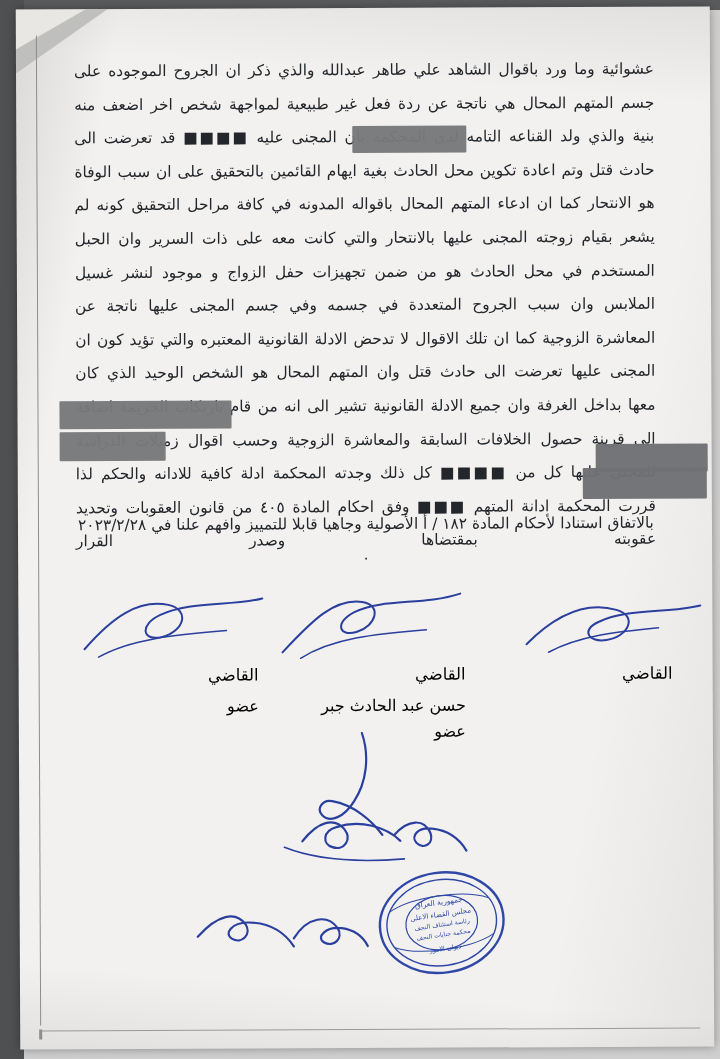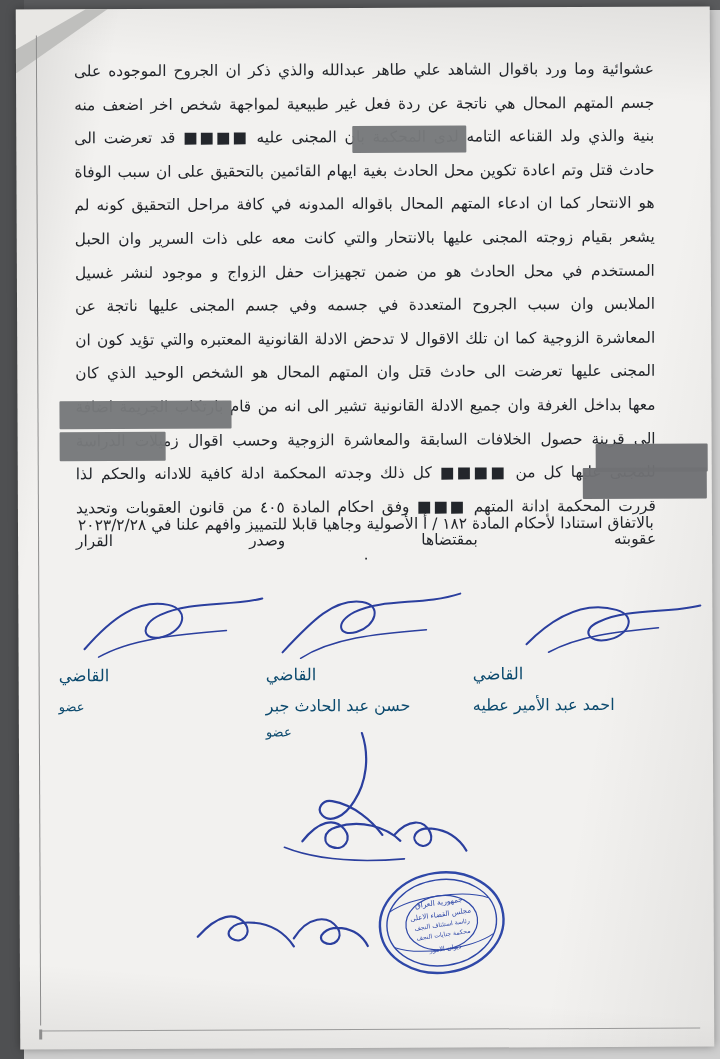--- a/index.html
+++ b/index.html
@@ -146,35 +146,35 @@
     top: 655px;
     left: 40px;
     right: 40px;
     display: flex;
     flex-direction: row-reverse;
     justify-content: space-between;
     direction: rtl;
   }
   .sig-col {
     width: 200px;
-    text-align: left;
-    font-family: "DejaVu Sans", sans-serif;
-    color: #0c4a6e;
+    text-align: right;
+    font-family: "DejaVu Sans", sans-serif;
+    color: #000000;
   }
   .sig-title {
     font-size: 16.5px;
     line-height: 24px;
     margin-bottom: 6px;
   }
   .sig-name {
     font-size: 16px;
     line-height: 26px;
   }
   .sig-role {
-    font-size: 13px;
+    font-size: 16px;
     line-height: 26px;
   }
 
   .scribble {
     position: absolute;
     pointer-events: none;
   }
 
   .stamp {
     position: absolute;
@@ -237,21 +237,20 @@
       </div>
 
       <div class="sig-col">
         <div class="sig-title">القاضي</div>
         <div class="sig-name">حسن عبد الحادث جبر</div>
         <div class="sig-role">عضو</div>
       </div>
 
       <div class="sig-col">
         <div class="sig-title">القاضي</div>
-        <div class="sig-name">احمد عبد الأمير عطيه</div>
       </div>
 
     </div>
 
     <svg class="scribble" style="left:255px; top:715px; width:220px; height:150px;" viewBox="0 0 220 150">
       <path d="M88 10 C96 34, 92 60, 80 78 C70 94, 56 100, 48 92 C42 86, 48 76, 58 78 C80 82, 98 98, 108 112" stroke="#2b3f9e" stroke-width="2.2" fill="none" stroke-linecap="round"></path>
       <path d="M28 118 C44 98, 60 94, 70 106 C78 116, 70 128, 58 124 C48 121, 48 108, 62 104 C86 96, 112 104, 126 118" stroke="#2b3f9e" stroke-width="2.2" fill="none" stroke-linecap="round"></path>
       <path d="M120 112 C134 96, 150 96, 156 110 C160 120, 150 128, 142 120 C136 113, 144 104, 158 106 C176 108, 186 118, 192 128" stroke="#2b3f9e" stroke-width="2.2" fill="none" stroke-linecap="round"></path>
       <path d="M10 124 C40 136, 80 140, 130 136" stroke="#2b3f9e" stroke-width="1.6" fill="none" stroke-linecap="round"></path>
     </svg>

